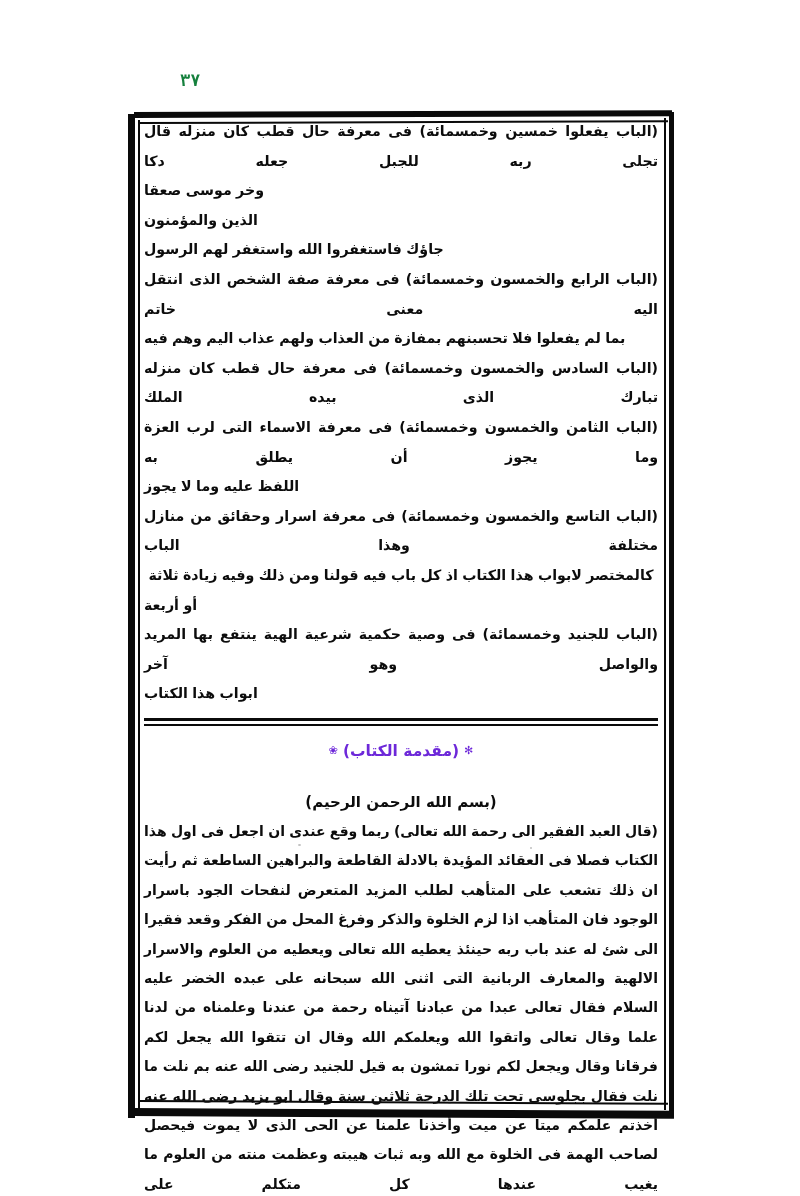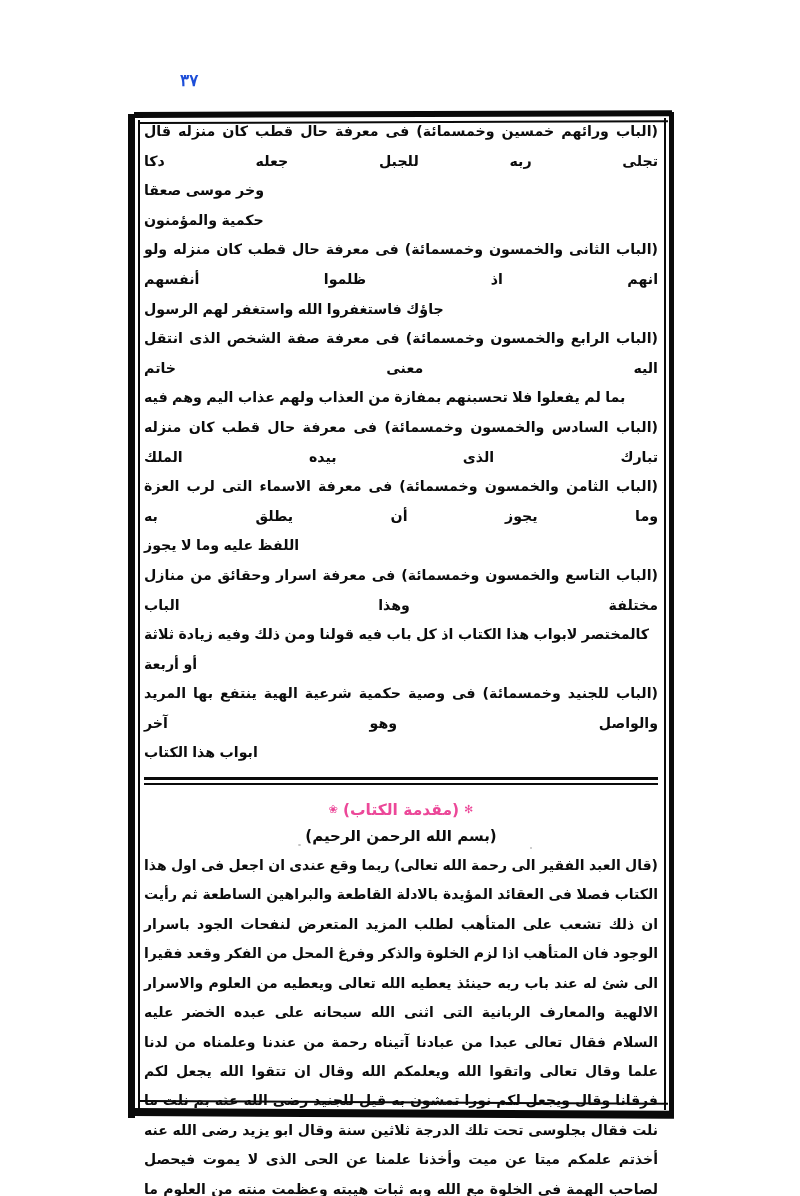--- a/index.html
+++ b/index.html
@@ -17,22 +17,22 @@
   }
 
   
   .page-number {
     position: absolute;
     top: 70px;
     left: 180px;
     font-size: 17px;
     font-weight: bold;
     letter-spacing: 1px;
-    color: #1d4ed8;
-    font-family: Liberation Serif, serif;
+    color: #15803d;
+    font-family: Liberation Mono, monospace;
     direction: rtl;
   }
 
   
   .page-frame {
     position: absolute;
     left: 128px;
     top: 112px;
     width: 548px;
     height: 1008px;
@@ -91,21 +91,21 @@
     line-height: 29.6px;
     font-weight: bold;
     letter-spacing: -0.35px;
     word-spacing: -0.5px;
     margin: 0;
     padding: 0;
     color: #0c0c0c;
   }
   .entry .tail {
     display: block;
-    text-align: left;
+    text-align: center;
     text-align-last: left;
     direction: rtl;
   }
 
   
   .divider {
     position: relative;
     height: 16px;
     margin: 7px 0 6px 0;
   }
@@ -120,35 +120,36 @@
   .divider i.d2 { top: 8px;  height: 2px; }
 
   
   .heading {
     direction: rtl;
     text-align: center;
     font-size: 15.5px;
     line-height: 26px;
     font-weight: bold;
     letter-spacing: -0.3px;
-    color: #ec4899;
+    color: #6d28d9;
   }
   .heading .ornament {
     font-size: 11px;
     vertical-align: 2px;
     padding: 0 5px;
   }
   .basmala {
     direction: rtl;
     text-align: center;
     font-size: 15px;
     line-height: 27px;
     font-weight: bold;
     letter-spacing: -0.3px;
     color: #0c0c0c;
+    margin-top: 25px;
   }
 
   
   .prose {
     margin-top: 1px;
   }
   .prose p {
     direction: rtl;
     text-align: justify;
     text-align-last: justify;
@@ -185,30 +186,29 @@
   <span class="frame-rule rule-top-thin"></span>
   <span class="frame-rule rule-bot-thin"></span>
   <span class="frame-rule rule-bot-thick"></span>
 
   <div class="text-column">
 
 
     <div class="fihrist">
 
       <div class="entry">
-        <span>(الباب ورائهم خمسين وخمسمائة) فى معرفة حال قطب كان منزله  قال تجلى ربه للجبل جعله دكا</span>
+        <span>(الباب يفعلوا خمسين وخمسمائة) فى معرفة حال قطب كان منزله  قال تجلى ربه للجبل جعله دكا</span>
         <span class="tail">وخر موسى صعقا</span>
       </div>
 
       <div class="entry">
-        <span class="tail">حكمية والمؤمنون</span>
-      </div>
-
-      <div class="entry">
-        <span>(الباب الثانى والخمسون وخمسمائة)  فى معرفة حال قطب كان منزله  ولو انهم اذ ظلموا أنفسهم</span>
+        <span class="tail">الذين والمؤمنون</span>
+      </div>
+
+      <div class="entry">
         <span class="tail">جاؤك فاستغفروا الله واستغفر لهم الرسول</span>
       </div>
 
 
       <div class="entry">
         <span>(الباب الرابع والخمسون وخمسمائة)  فى معرفة صفة الشخص الذى انتقل اليه معنى خاتم</span>
         <span class="tail">بما لم يفعلوا فلا تحسبنهم بمفازة من العذاب ولهم عذاب اليم وهم فيه</span>
       </div>
 
       <div class="entry">

